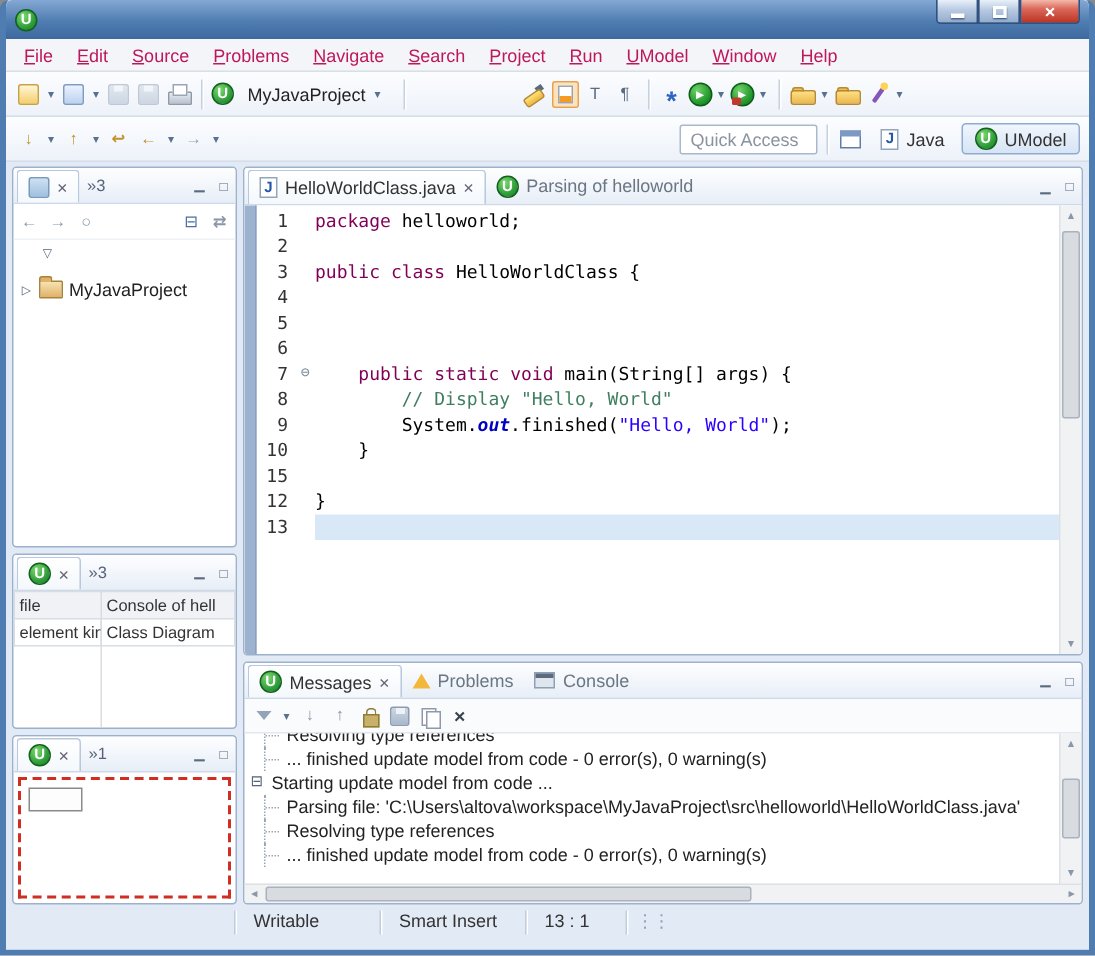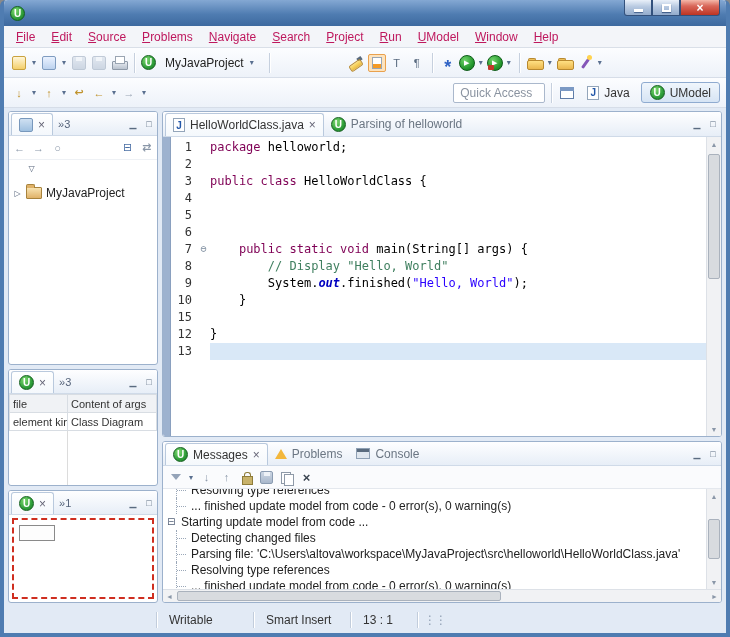--- a/index.html
+++ b/index.html
@@ -139,21 +139,21 @@
   .msg-guide::after{content:"";position:absolute;top:8px;left:0;width:9px;border-top:1px dotted #9aa7b8}
   .msg-exp{width:11px;font-size:10px;line-height:16px;color:#55637a;margin-right:3px;flex:none;cursor:pointer}
   .hscroll{height:13px;flex:none;background:#f1f2f4;border-top:1px solid #dde1e7;position:relative}
   .harr{position:absolute;top:0;width:13px;height:12px;display:flex;align-items:center;justify-content:center;font-size:7px;color:#8a97a8}
   .harr.left{left:0}.harr.right{right:0}
   .hthumb{position:absolute;left:14px;top:1px;height:10px;width:58%;background:#d8dbdf;border:1px solid #aab2bd;border-radius:2px}
   .sh-problems{width:0;height:0;border-left:6px solid transparent;border-right:6px solid transparent;border-bottom:10px solid #f3b73c;flex:none}
   .sh-console{width:14px;height:11px;background:#dfe6ee;border:1px solid #8fa0b4;position:relative;flex:none}
   .sh-console::before{content:"";position:absolute;left:0;right:0;top:0;height:3px;background:#5a6b7e}
   
-  .statusbar{height:26px;flex:none;display:flex;align-items:center;font-size:12px;color:#333;background:#e2eaf5}
+  .statusbar{height:26px;flex:none;display:flex;font-size:12px;color:#333;background:#e2eaf5}
   .sspacer{width:152px;flex:none}
   .ssep{width:1px;height:16px;background:#c2cddc;box-shadow:1px 0 0 #fff;flex:none}
   .sseg{padding:0 12px;white-space:nowrap}
   .grip{color:#93a2b5;letter-spacing:-1px;font-size:12px;padding:0 6px}
 </style>
 </head>
 <body>
 
 <div class="window">
 
@@ -286,21 +286,21 @@
           <span class="more-tabs">»3</span>
           <span class="flexsp"></span>
           <span class="pbtn">▁</span>
           <span class="pbtn">□</span>
         </div>
         <div class="props-body">
           <table class="ptable">
             <tbody>
                 <tr class="phead">
               <td>file</td>
-              <td>Content of args</td>
+              <td>Console of hell</td>
             </tr>
             <tr>
               <td>element kin</td>
               <td>Class Diagram</td>
             </tr>
           </tbody>
             </table>
         </div>
       </div>
 
@@ -446,21 +446,20 @@
           <span class="vti ti sh-lock"></span>
           <span class="vti ti sh-floppy"></span>
           <span class="vti ti sh-copy"></span>
           <span class="vti clear-ic">×</span>
         </div>
         <div class="mlist-wrap">
           <div class="messages-list">
               <div class="msg-row child"><span class="msg-guide"></span><span class="msg-text">Resolving type references</span></div>
               <div class="msg-row child"><span class="msg-guide"></span><span class="msg-text">... finished update model from code - 0 error(s), 0 warning(s)</span></div>
               <div class="msg-row"><span class="msg-exp">⊟</span><span class="msg-text">Starting update model from code ...</span></div>
-              <div class="msg-row child"><span class="msg-guide"></span><span class="msg-text">Detecting changed files</span></div>
               <div class="msg-row child"><span class="msg-guide"></span><span class="msg-text">Parsing file: 'C:\Users\altova\workspace\MyJavaProject\src\helloworld\HelloWorldClass.java'</span></div>
               <div class="msg-row child"><span class="msg-guide"></span><span class="msg-text">Resolving type references</span></div>
               <div class="msg-row child"><span class="msg-guide"></span><span class="msg-text">... finished update model from code - 0 error(s), 0 warning(s)</span></div>
             </div>
           <div class="vscroll">
             <span class="sarr up">▲</span>
             <span class="vthumb" style="top:30px;height:40px"></span>
             <span class="sarr down">▼</span>
           </div>
         </div>

